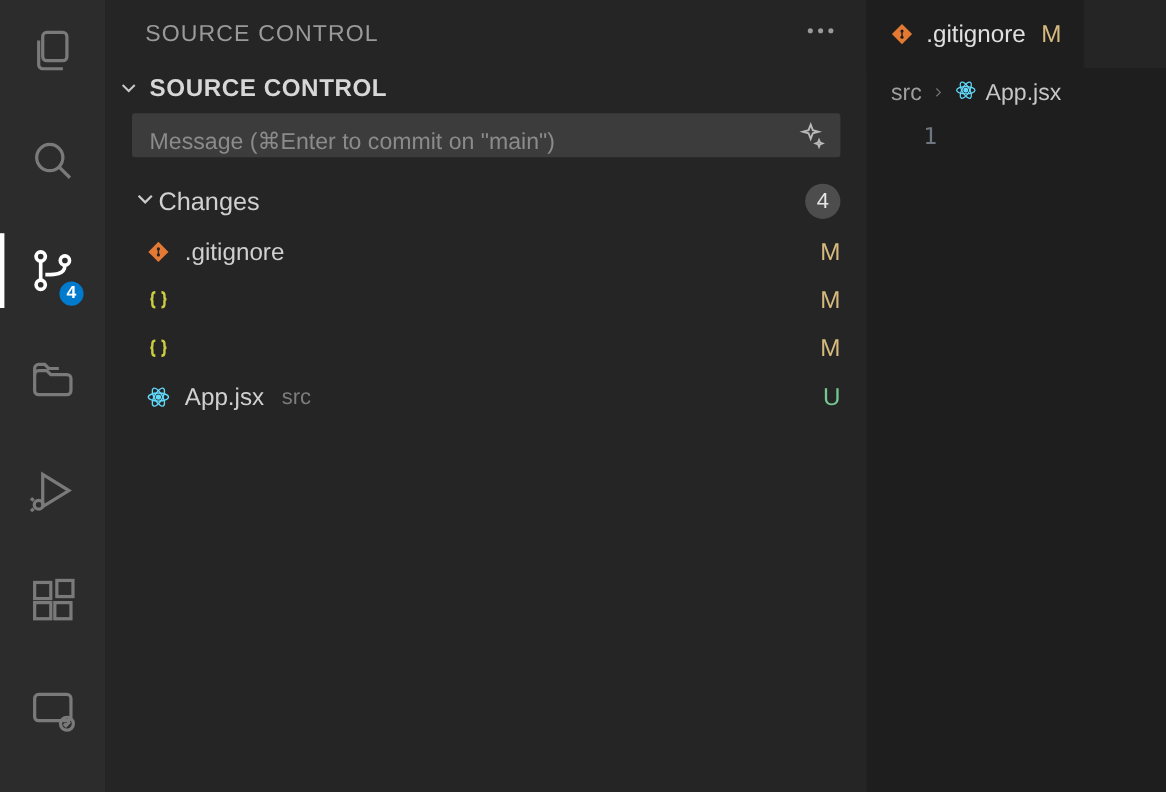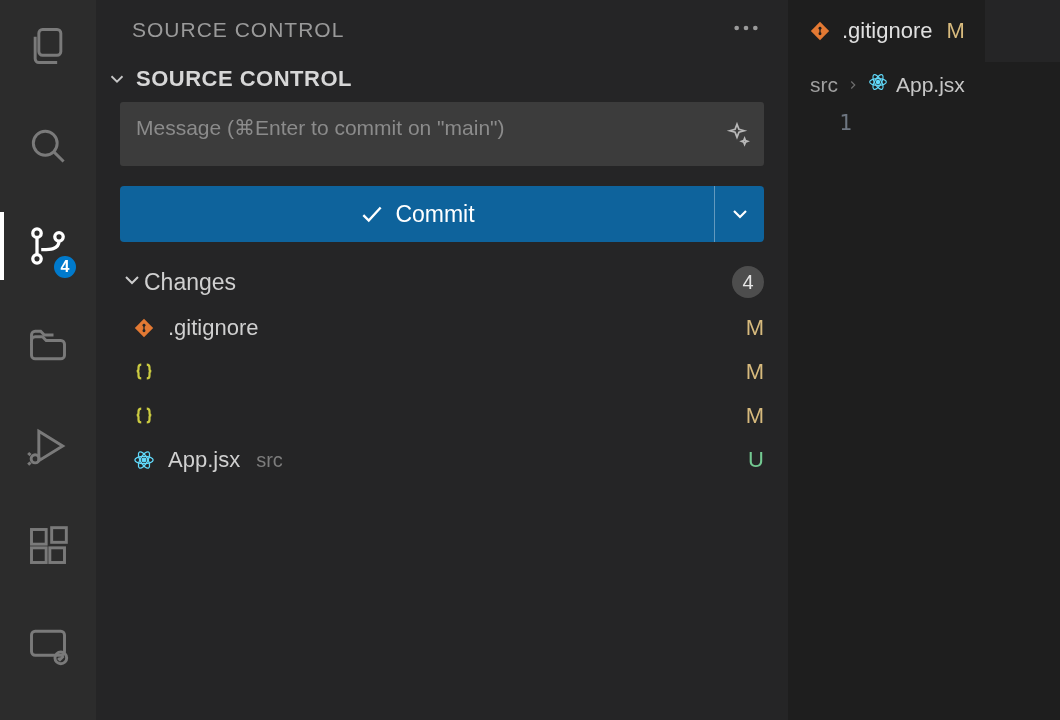--- a/index.html
+++ b/index.html
@@ -71,21 +71,21 @@
   .section-header .chev { color: #c7c7c7; display:flex; }
   .section-header .chev svg { width: 22px; height: 22px; }
   .section-label {
     font-size: 22px; font-weight: 700; color: #d7d7d7; letter-spacing: .5px;
   }
   .commit-area { padding: 0 24px; }
   .message-input {
     width: 100%;
     background: #3c3c3c;
     border: none;
-    padding: 14px 48px 26px 16px;
+    padding: 14px 48px 2px 16px;
     color: #cccccc;
     font-size: 21px;
     border-radius: 3px;
     outline: none;
     font-family: inherit;
   }
   .message-input::placeholder { color: #8b8b8b; }
   .input-wrap { position: relative; }
   .sparkle {
     position: absolute; right: 14px; top: 50%; transform: translateY(-50%);
@@ -246,33 +246,20 @@
 
   <div class="commit-area">
     <div class="input-wrap">
       <input class="message-input" placeholder="Message (⌘Enter to commit on &quot;main&quot;)" style="">
       <span class="sparkle">
         <svg viewBox="0 0 24 24" fill="none" stroke="currentColor" stroke-width="1.6">
             <path d="M12 3l1.8 4.7L18.5 9l-4.7 1.3L12 15l-1.8-4.7L5.5 9l4.7-1.3z"></path>
             <path d="M19 16l.8 2 2 .8-2 .8-.8 2-.8-2-2-.8 2-.8z"></path>
           </svg>
       </span>
-    </div>
-    <div class="commit-row">
-      <div class="commit-btn">
-        <svg viewBox="0 0 24 24" fill="none" stroke="currentColor" stroke-width="2.2">
-            <polyline points="4 13 9 18 20 6"></polyline>
-          </svg>
-        <span>Commit</span>
-      </div>
-      <div class="commit-drop">
-        <svg viewBox="0 0 24 24" fill="none" stroke="currentColor" stroke-width="2.2">
-            <polyline points="6 9 12 15 18 9"></polyline>
-          </svg>
-      </div>
     </div>
   </div>
 
   <div class="changes-header">
     <span class="chev">
       <svg viewBox="0 0 24 24" fill="none" stroke="currentColor" stroke-width="2">
           <polyline points="6 9 12 15 18 9"></polyline>
         </svg>
     </span>
     <span class="changes-label">Changes</span>

